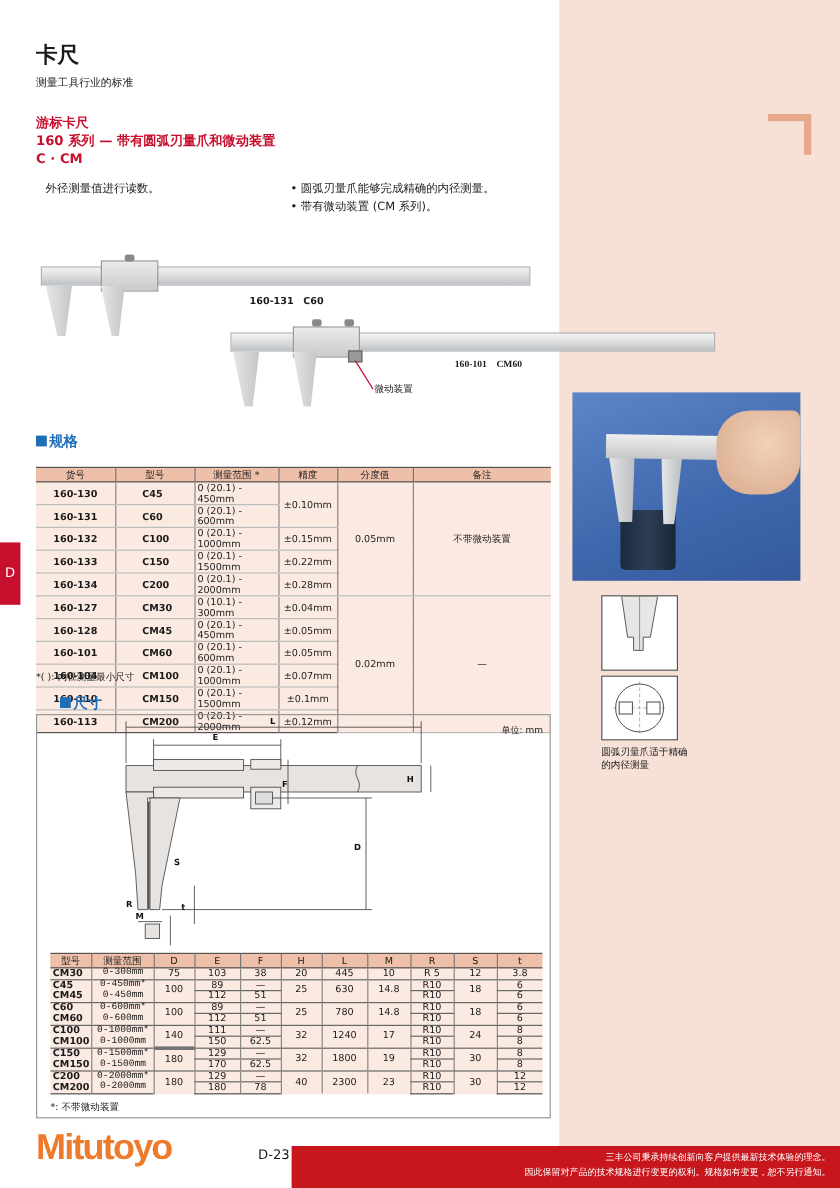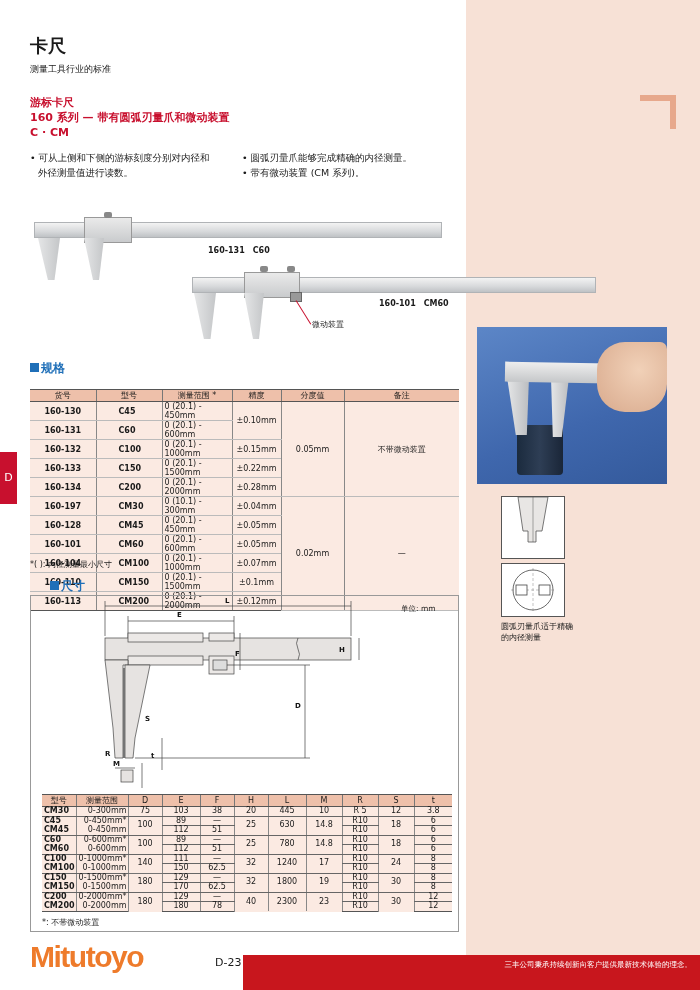--- a/index.html
+++ b/index.html
@@ -36,27 +36,27 @@
   .d-tab { position: absolute; left: 0; top: 452px; width: 17px; height: 52px; background: #c8102e; color: #fff; font-size: 11px; text-align: center; line-height: 52px; }
   .photo { position: absolute; left: 477px; top: 327px; width: 190px; height: 157px; background: linear-gradient(160deg, #5c86c7, #3f67ad 60%, #345a9c); overflow: hidden; }
   .photo .blk { position: absolute; left: 40px; top: 98px; width: 46px; height: 50px; background: linear-gradient(90deg, #1b2b3e, #2e3e55, #1a2638); border-radius: 4px; }
   .photo .pbeam { position: absolute; left: 28px; top: 36px; width: 162px; height: 20px; background: linear-gradient(#eee, #c5c7c9); transform: rotate(1deg); }
   .photo .pjaw1 { position: absolute; left: 30px; top: 50px; width: 22px; height: 58px; background: linear-gradient(90deg, #e5e6e7, #bbbdc0); clip-path: polygon(0 0,100% 0,90% 100%,40% 100%); }
   .photo .pjaw2 { position: absolute; left: 74px; top: 50px; width: 18px; height: 60px; background: linear-gradient(90deg, #e5e6e7, #bbbdc0); clip-path: polygon(0 0,100% 0,60% 100%,10% 100%); }
   .photo .hand { position: absolute; left: 120px; top: 15px; width: 70px; height: 70px; background: radial-gradient(circle at 60% 40%, #f1d1b8, #d8a98c); border-radius: 40% 10% 40% 40%; }
   .detail-box { position: absolute; width: 64px; background: #fff; border: 1px solid #555; }
   .detail-caption { position: absolute; left: 501px; top: 621px; font-size: 8px; line-height: 11px; }
   .dim-frame { position: absolute; left: 30px; top: 595px; width: 429px; height: 337px; border-left: 1px solid #999; border-top: 1px solid #999; border-right: 1px solid #999; border-bottom: 1px solid #999; }
-  .unit-label { position: absolute; left: 401px; top: 604px; font-size: 7.5px; }
+  .unit-label { position: absolute; left: 418px; top: 604px; font-size: 7.5px; }
   .dim-table { position: absolute; left: 42px; top: 794px; width: 410px; font-size: 8px; background: #fbeae2; }
   .dim-table th { background: #eec0aa; font-weight: normal; border-top: 1.5px solid #555; border-bottom: 1px solid #555; border-left: 1px solid #777; height: 10px; }
   .dim-table th:first-child { border-left: none; }
   .dim-table td { border-left: 1px solid #888; height: 8.5px; text-align: center; line-height: 8.5px; padding: 0 1px; }
   .dim-table td:first-child { border-left: none; font-weight: bold; text-align: left; padding-left: 2px; }
-  .dim-table td.l { text-align: right; padding-left: 2px; }
+  .dim-table td.l { text-align: center; padding-left: 2px; font-family: Liberation Mono, monospace; }
   .dim-table tr.grp-end td { border-bottom: 1px solid #666; }
   .dim-table tr.sub td.sep { border-bottom: 1px solid #666; }
   .dim-table tr:last-child td { border-bottom: 1.5px solid #555; }
   .dim-note { position: absolute; left: 42px; top: 917px; font-size: 8px; }
   .logo { position: absolute; left: 30px; top: 940px; font-size: 30px; font-weight: bold; color: #ee7b2b; letter-spacing: -1.5px; font-family: "Liberation Sans", sans-serif; }
   .page-num { position: absolute; left: 215px; top: 956px; font-size: 11px; }
   .footer-bar { position: absolute; left: 243px; top: 955px; width: 457px; height: 35px; background: #c8161d; color: #fff; font-size: 7.5px; text-align: right; padding: 4px 8px 0 0; line-height: 12px; }
   svg text { font-family: "DejaVu Sans", sans-serif; }
 </style>
 </head>
@@ -68,21 +68,20 @@
 <div class="title">卡尺</div>
 <div class="subtitle">测量工具行业的标准</div>
 <div class="red-heading">
   <div>游标卡尺</div>
   <div>160 系列 — 带有圆弧刃量爪和微动装置</div>
   <div>C · CM</div>
 </div>
 
 <div class="bullets">
   <div class="col col1">
-    <div>• 可从上侧和下侧的游标刻度分别对内径和</div>
     <div style="padding-left:8px">  外径测量值进行读数。</div>
   </div><div class="col col2">
     <div>• 圆弧刃量爪能够完成精确的内径测量。</div>
     <div>• 带有微动装置 (CM 系列)。</div>
   </div>
 </div>
 
 <div class="caliper" style="left:34px;top:208px;width:410px;height:80px;">
   <div class="cal-beam" style="left:0;top:14px;width:408px;height:16px;"></div>
   <div class="cal-slider" style="left:50px;top:9px;width:48px;height:26px;"></div>
@@ -94,21 +93,21 @@
 
 <div class="caliper" style="left:192px;top:266px;width:410px;height:80px;">
   <div class="cal-beam" style="left:0;top:11px;width:404px;height:16px;"></div>
   <div class="cal-slider" style="left:52px;top:6px;width:56px;height:26px;"></div>
   <div style="position:absolute;left:68px;top:0;width:8px;height:6px;background:#888;border-radius:2px;"></div>
   <div style="position:absolute;left:95px;top:0;width:8px;height:6px;background:#888;border-radius:2px;"></div>
   <div style="position:absolute;left:98px;top:26px;width:12px;height:10px;background:#999;border:1px solid #666;"></div>
   <div class="cal-jaw" style="left:2px;top:27px;width:22px;height:46px;"></div>
   <div class="cal-jaw" style="left:52px;top:27px;width:20px;height:46px;"></div>
 </div>
-<div class="cap-label" style="left:379px;top:298px;">160-101　CM60</div>
+<div class="cap-label" style="left:379px;top:298px;font-family:Liberation Serif, serif;">160-101　CM60</div>
 <div class="red-pointer" style="left:296px;top:300px;width:28px;transform:rotate(58deg);"></div>
 <div class="micro-label" style="left:312px;top:319px;font-family:Liberation Mono, monospace;">微动装置</div>
 
 <div class="photo">
   <div class="blk"></div>
   <div class="pjaw1"></div>
   <div class="pjaw2"></div>
   <div class="pbeam"></div>
   <div class="hand"></div>
 </div>
@@ -174,21 +173,21 @@
         <td class="range">0 (20.1) - 1500mm</td>
         <td>±0.22mm</td>
       </tr>
     <tr style="border-bottom:1px solid #888">
         <td>160-134</td>
         <td class="bold">C200</td>
         <td class="range">0 (20.1) - 2000mm</td>
         <td>±0.28mm</td>
       </tr>
     <tr>
-        <td>160-197</td>
+        <td>160-127</td>
         <td class="bold">CM30</td>
         <td class="range">0 (10.1) - 300mm</td>
         <td>±0.04mm</td>
         <td rowspan="6">0.02mm</td>
         <td rowspan="6">—</td>
       </tr>
     <tr>
         <td>160-128</td>
         <td class="bold">CM45</td>
         <td class="range">0 (20.1) - 450mm</td>
@@ -338,21 +337,21 @@
         <td class="l">0-600mm</td>
         <td>112</td>
         <td>51</td>
         <td>R10</td>
         <td>6</td>
       </tr>
 
     <tr class="sub">
         <td>C100</td>
         <td class="l">0-1000mm*</td>
-        <td rowspan="2" style="border-bottom:1px solid #737373">140</td>
+        <td rowspan="2" style="border-bottom:3px solid #737373">140</td>
         <td class="sep">111</td>
         <td class="sep">—</td>
         <td rowspan="2" style="border-bottom:1px solid #666">32</td>
         <td rowspan="2" style="border-bottom:1px solid #666">1240</td>
         <td rowspan="2" style="border-bottom:1px solid #666">17</td>
         <td class="sep">R10</td>
         <td rowspan="2" style="border-bottom:1px solid #666">24</td>
         <td class="sep">8</td>
       </tr>
     <tr class="grp-end">
@@ -408,13 +407,14 @@
         <td>12</td>
       </tr>
   </tbody>
 </table>
 <div class="dim-note">*: 不带微动装置</div>
 
 <div class="logo">Mitutoyo</div>
 <div class="page-num">D-23</div>
 <div class="footer-bar">
   <div>三丰公司秉承持续创新向客户提供最新技术体验的理念。</div>
+  <div>因此保留对产品的技术规格进行变更的权利。规格如有变更，恕不另行通知。</div>
 </div>
 
 </body></html>

